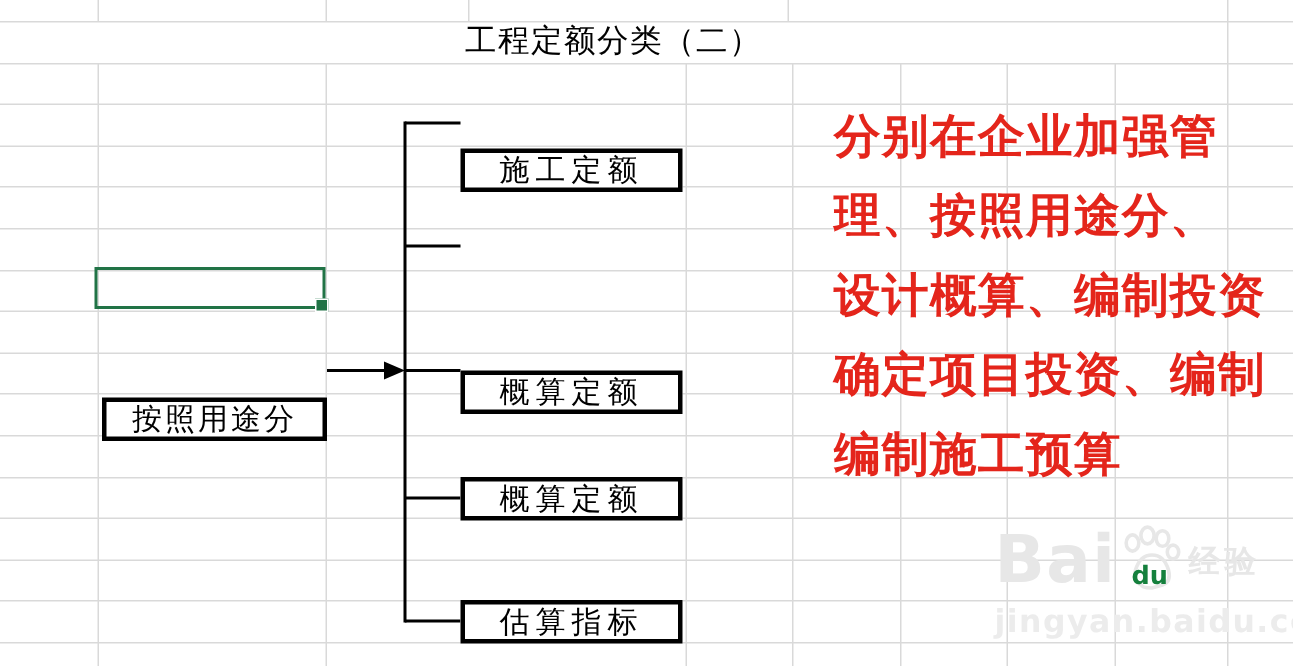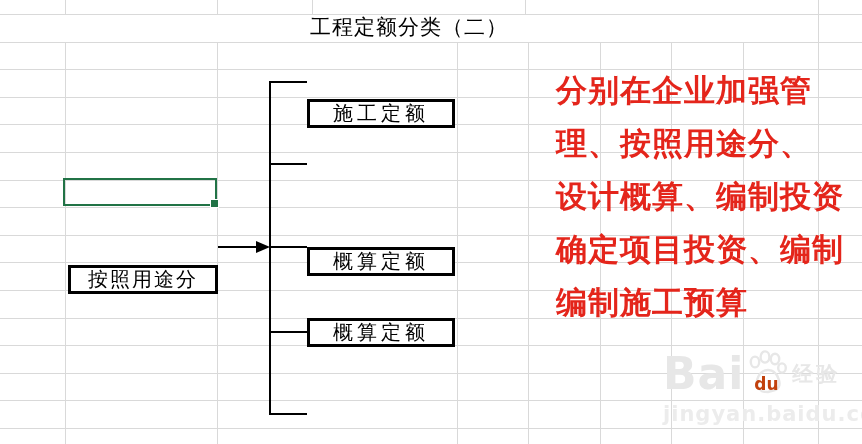--- a/index.html
+++ b/index.html
@@ -50,21 +50,21 @@
   
   .watermark{
     position:absolute;left:663px;top:348px;width:200px;color:#e7e7e7;
     font-family:"DejaVu Sans","Liberation Sans",sans-serif;font-weight:bold;
   }
   .wm-row{position:relative;height:52px;white-space:nowrap;}
   .wm-bai{font-size:44px;line-height:52px;letter-spacing:1px;}
   .wm-paw{position:relative;display:inline-block;width:48px;height:52px;vertical-align:bottom;}
   .wm-paw svg{position:absolute;left:0;top:2px;}
   .wm-du{
-    position:absolute;left:10px;top:26px;font-size:17px;color:#c2410c;
+    position:absolute;left:10px;top:26px;font-size:17px;color:#15803d;
   }
   .wm-cn{font-size:21px;line-height:52px;letter-spacing:3px;vertical-align:bottom;}
   .wm-url{font-size:21px;letter-spacing:1px;margin-top:2px;color:#ececec;}
 </style>
 </head>
 <body>
 
 <div class="stage">
 
   <div id="gridlines">
@@ -110,20 +110,21 @@
   <div class="conn" style="left:270px;top:246px;width:37px;height:2px;"></div>
   <div class="conn" style="left:270px;top:331px;width:37px;height:2px;"></div>
   <div class="conn" style="left:270px;top:413px;width:37px;height:2px;"></div>
   <div class="conn" style="left:218px;top:246px;width:42px;height:2px;"></div>
   <div class="arrow-head"></div>
 
   <div class="node root">按照用途分</div>
   <div class="node child" style="top:68px;margin-top:31px;">施工定额</div>
   <div class="node child" style="top:247px;">概算定额</div>
   <div class="node child" style="top:318px;">概算定额</div>
+  <div class="node child" style="top:400px;">估算指标</div>
 
   <div class="annotation" style="color: rgb(228, 37, 27);">
     <div class="ann-line">分别在企业加强管</div>
     <div class="ann-line">理、按照用途分、</div>
     <div class="ann-line">设计概算、编制投资</div>
     <div class="ann-line">确定项目投资、编制</div>
     <div class="ann-line">编制施工预算</div>
   </div>
 
   <div class="watermark">

